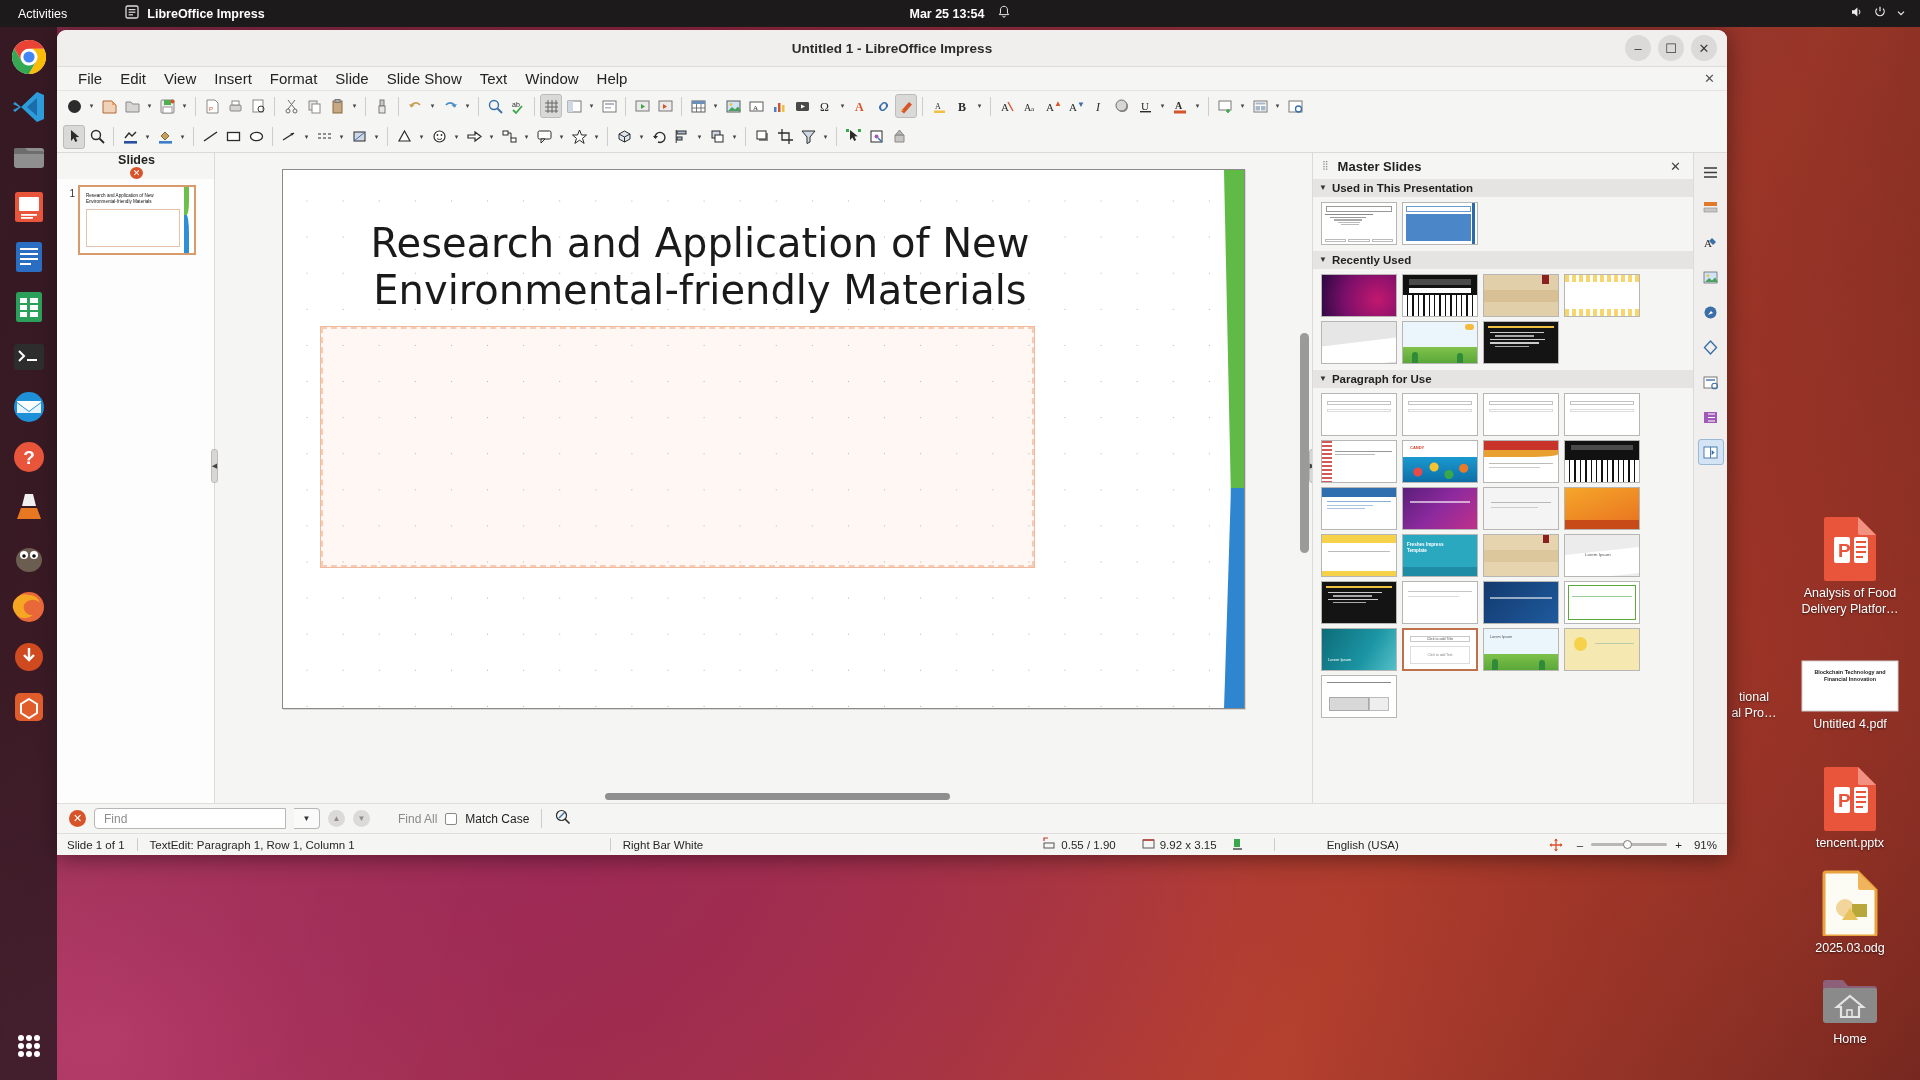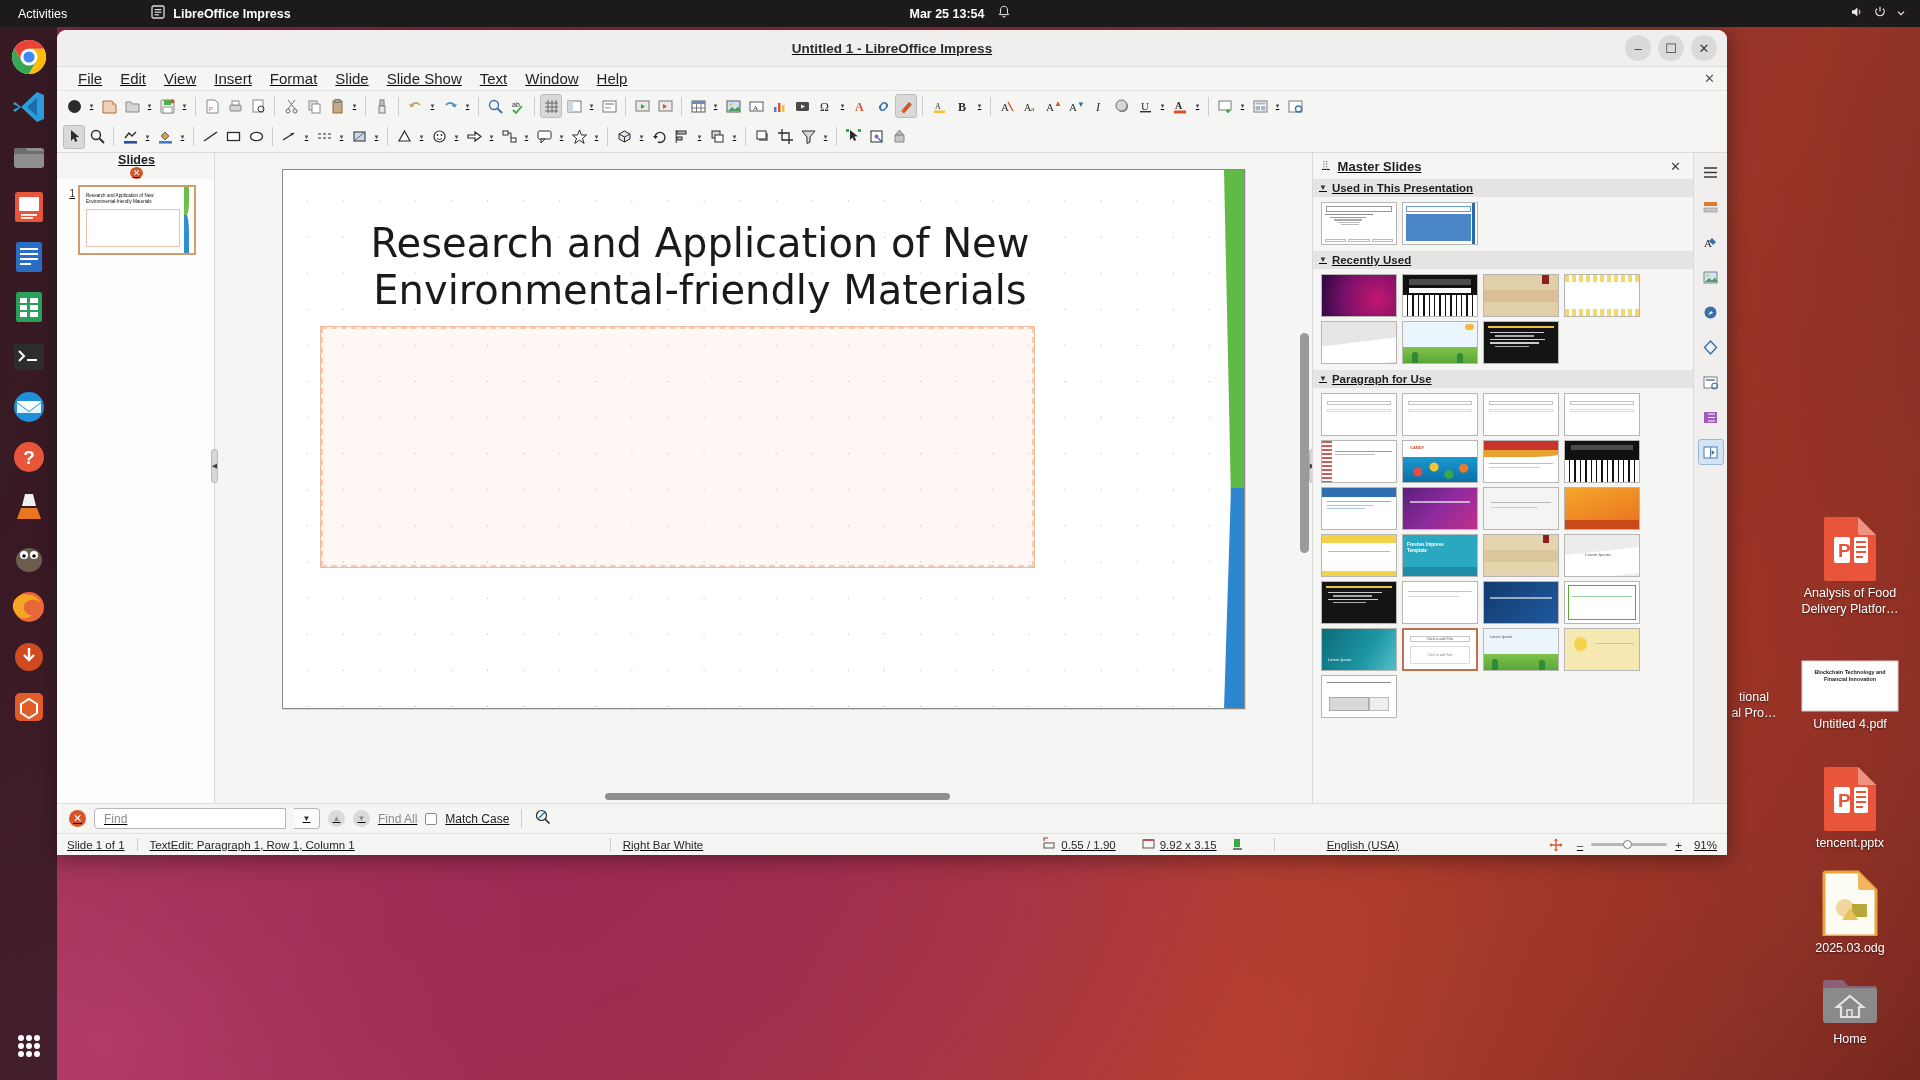--- a/index.html
+++ b/index.html
@@ -26,21 +26,21 @@
   }
 
   
   #topbar {
     position: absolute; left: 0; top: 0; width: 1920px; height: 27px;
     background: #1d1a1b; color: #ffffff;
     display: flex; align-items: center;
     font-size: 12.5px; z-index: 60;
   }
   #topbar .activities { margin-left: 18px; font-size: 12.5px; }
-  #topbar .appname { margin-left: 84px; display:flex; align-items:center; gap:8px; font-weight: bold; font-size: 12.5px;}
+  #topbar .appname { margin-left: 58px; display:flex; align-items:center; gap:8px; font-weight: bold; font-size: 12.5px;}
   #topbar .clock {
     position:absolute; left: 50%; transform: translateX(-50%);
     display:flex; align-items:center; gap:13px; font-size:12.5px; font-weight:bold;
   }
   #topbar .sysicons { position:absolute; right: 14px; display:flex; align-items:center; gap:9px; }
 
   
   #dock {
     position:absolute; left:0; top:27px; width:57px; height:1053px;
     background: rgba(25,20,22,0.72);
@@ -56,21 +56,21 @@
   #dock .spacer { flex: 1 1 auto; }
   #dock-apps { margin-bottom: 12px; }
 
   
   #impress {
     position:absolute; left: 57px; top: 30px; width: 1670px; height: 825px;
     background: #f5f5f5;
     border-radius: 9px 9px 0 0;
     box-shadow: 0 3px 22px rgba(0,0,0,0.45);
     overflow: hidden; z-index: 50;
-    display: flex; flex-direction: column; text-decoration: underline;
+    display: flex; flex-direction: column;
   }
 
   
   #titlebar {
     height: 37px; background:#f0efee; border-bottom:1px solid #dedcdb;
     display:flex; align-items:center; justify-content:center; position:relative;
     border-radius: 9px 9px 0 0;
     flex: 0 0 auto;
   }
   #titlebar .title { font-size:13.5px; font-weight:bold; color:#2b2b2b; }
@@ -240,21 +240,21 @@
     width:192px; height:21px; background:#fff; border:1px solid #b9b7b6; border-radius:4px 0 0 4px;
     display:flex; align-items:center; padding-left:9px; font-size:12px; color:#8d8d8d;
   }
   #finddrop {
     width:26px; height:21px; background:#fafafa; border:1px solid #b9b7b6; border-left:none;
     border-radius:0 4px 4px 0; display:flex; align-items:center; justify-content:center;
     font-size:8px; color:#333;
   }
   .nav-circ { width:17px; height:17px; border-radius:50%; background:#dcdad9;
     display:flex; align-items:center; justify-content:center; font-size:8px; color:#8e8c8b; }
-  .findlabel { font-size:12px; color:#8c8a89; }
+  .findlabel { font-size:12px; color:#8c8a89;margin-left:20px; }
   .mc-box { width:12px; height:12px; border:1px solid #8b8988; background:#fff; border-radius:2px; }
   .mc-label { font-size:12px; color:#1f1f1f; }
 
   
   #statusbar {
     height:22px; background:#f5f5f4; border-top:1px solid #e0dedd;
     display:flex; align-items:center; font-size:11.5px; color:#272727;
     padding: 0 10px; gap:0; flex:0 0 auto;
   }
   .sb-cell { display:flex; align-items:center; gap:5px; }

